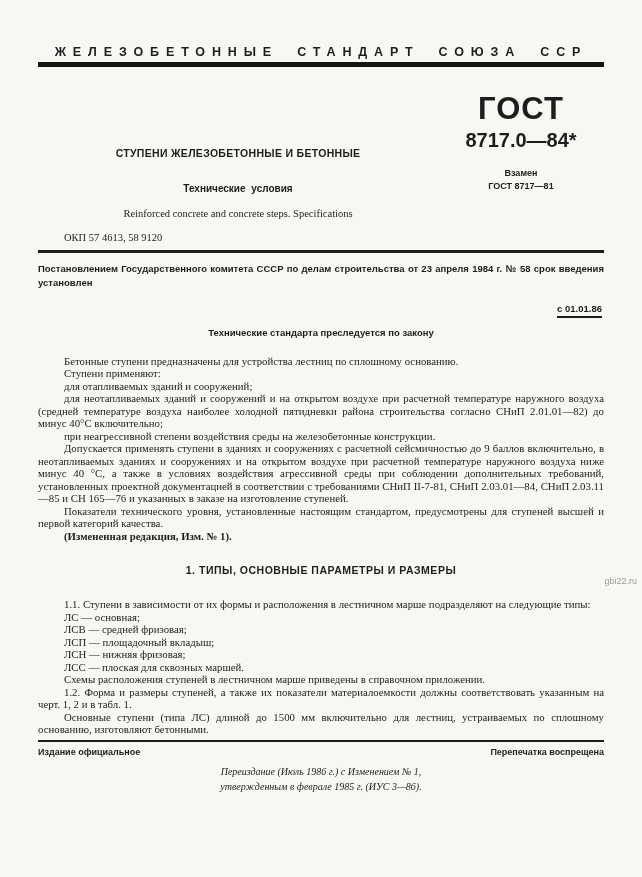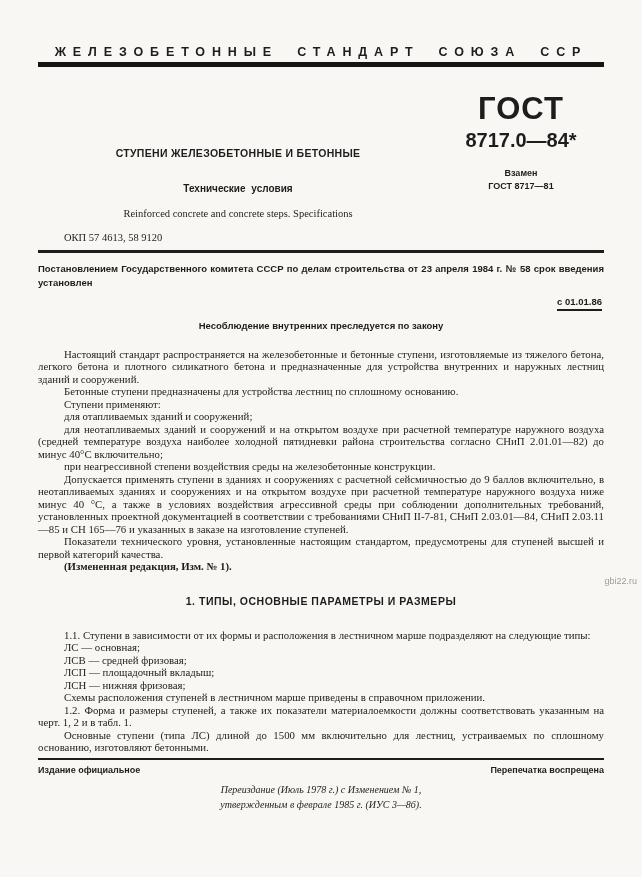--- a/index.html
+++ b/index.html
@@ -58,21 +58,21 @@
   .rule-mid { height: 2.5px; background: #1d1d1d; margin-top: 7px; }
 
   
   .decree {
     margin-top: 9px;
     font-family: "Liberation Sans", sans-serif;
     font-weight: bold; font-size: 9.5px; line-height: 1.55;
     text-align: justify;
   }
   .effective {
-    text-align: right; margin-top: 5px; padding-right: 2px;
+    text-align: right; margin-top: 12px; padding-right: 2px;
     font-family: "Liberation Sans", sans-serif;
     font-weight: bold; font-size: 9.5px;
   }
   .effective .u { border-bottom: 2px solid #1d1d1d; padding-bottom: 2px; }
   .law-notice {
     text-align: center; margin-top: 13px;
     font-family: "Liberation Sans", sans-serif;
     font-weight: bold; font-size: 9.5px;
   }
 
@@ -134,54 +134,54 @@
     </div>
   </div>
 
   <div class="okp">ОКП 57 4613, 58 9120</div>
   <div class="rule-mid"></div>
 
   <div class="decree">Постановлением Государственного комитета СССР по делам строительства от 23 апреля 1984 г. № 58 срок введения установлен</div>
   <div class="effective">
     <span class="u">с 01.01.86</span>
   </div>
-  <div class="law-notice">Несоблюдение внутренних преследуется по закону</div>
+  <div class="law-notice">Технические стандарта преследуется по закону</div>
 
   <div class="intro">
-    <p class="p">Настоящий стандарт распространяется на железобетонные и бетонные ступени, изготовляемые из тяжелого бетона, легкого бетона и плотного силикатного бетона и предназначенные для устройства внутренних и наружных лестниц зданий и сооружений.</p>
     <p class="p">Бетонные ступени предназначены для устройства лестниц по сплошному основанию.</p>
     <p class="p">Ступени применяют:</p>
     <p class="p">для отапливаемых зданий и сооружений;</p>
     <p class="p">для неотапливаемых зданий и сооружений и на открытом воздухе при расчетной температуре наружного воздуха (средней температуре воздуха наиболее холодной пятидневки района строительства согласно СНиП 2.01.01—82) до минус 40°С включительно;</p>
     <p class="p">при неагрессивной степени воздействия среды на железобетонные конструкции.</p>
     <p class="p">Допускается применять ступени в зданиях и сооружениях с расчетной сейсмичностью до 9 баллов включительно, в неотапливаемых зданиях и сооружениях и на открытом воздухе при расчетной температуре наружного воздуха ниже минус 40 °С, а также в условиях воздействия агрессивной среды при соблюдении дополнительных требований, установленных проектной документацией в соответствии с требованиями СНиП II-7-81, СНиП 2.03.01—84, СНиП 2.03.11—85 и СН 165—76 и указанных в заказе на изготовление ступеней.</p>
     <p class="p">Показатели технического уровня, установленные настоящим стандартом, предусмотрены для ступеней высшей и первой категорий качества.</p>
     <p class="p p-bold">(Измененная редакция, Изм. № 1).</p>
   </div>
 
   <div class="section-heading">1. ТИПЫ, ОСНОВНЫЕ ПАРАМЕТРЫ И РАЗМЕРЫ</div>
 
   <div class="section-body">
     <p class="p">1.1. Ступени в зависимости от их формы и расположения в лестничном марше подразделяют на следующие типы:</p>
     <p class="p">ЛС — основная;</p>
     <p class="p">ЛСВ — средней фризовая;</p>
     <p class="p">ЛСП — площадочный вкладыш;</p>
     <p class="p">ЛСН — нижняя фризовая;</p>
+    <p class="p">ЛСС — плоская для сквозных маршей.</p>
     <p class="p">Схемы расположения ступеней в лестничном марше приведены в справочном приложении.</p>
     <p class="p">1.2. Форма и размеры ступеней, а также их показатели материалоемкости должны соответствовать указанным на черт. 1, 2 и в табл. 1.</p>
     <p class="p">Основные ступени (типа ЛС) длиной до 1500 мм включительно для лестниц, устраиваемых по сплошному основанию, изготовляют бетонными.</p>
   </div>
 
   <div class="footer">
     <div class="rule-footer"></div>
     <div class="footer-row">
       <span>Издание официальное</span>
       <span>Перепечатка воспрещена</span>
     </div>
     <div class="reissue">
-      <div>Переиздание (Июль 1978 г.) с Изменением № 1,</div>
+      <div>Переиздание (Июль 1986 г.) с Изменением № 1,</div>
       <div>утвержденным в феврале 1985 г. (ИУС 3—86).</div>
     </div>
   </div>
 
 </div>
 
 <div class="watermark">gbi22.ru</div>
 
 </body></html>

